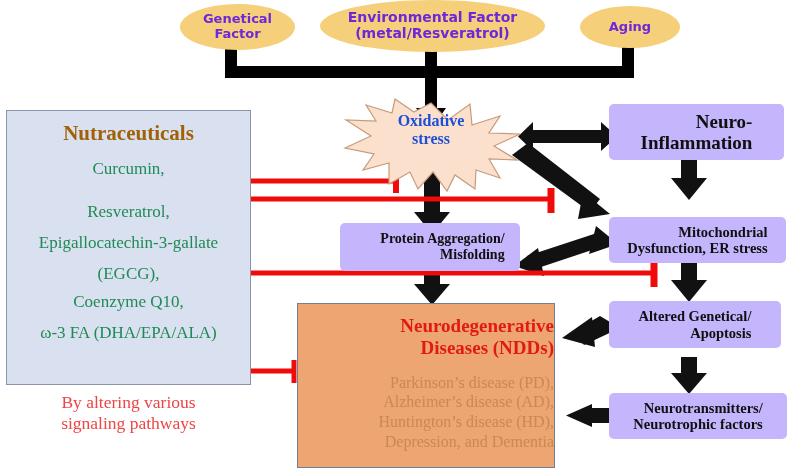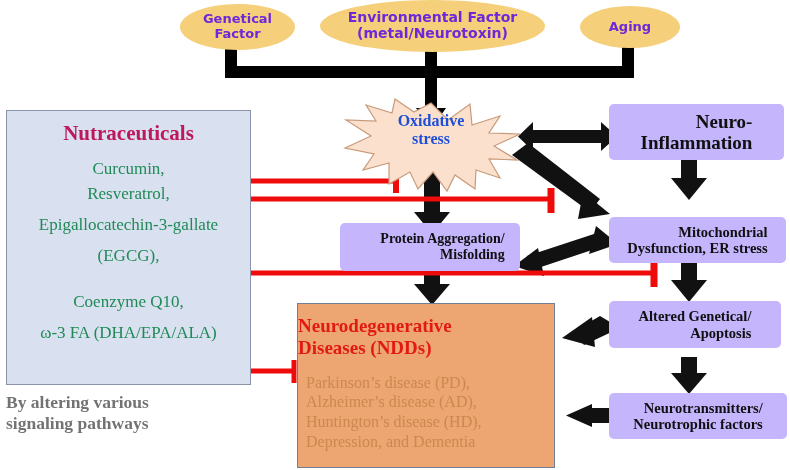--- a/index.html
+++ b/index.html
@@ -46,41 +46,42 @@
   }
   .nutra-box {
     background: #d9e0ef;
     border: 1px solid #8b93a8;
     box-sizing: border-box;
   }
   .ndd-box {
     background: #eda571;
     border: 1px solid #6f7f96;
     box-sizing: border-box;
-    text-align: left;
+    text-align: right;
   }
 
   .nutra-title {
-    color: #be185d;
+    color: #a16207;
     font-weight: bold;
     font-size: 21px;
     text-align: center;
     font-family: "Liberation Serif", serif;
   }
   .nutra-item {
     color: #1f8a56;
     font-size: 17px;
     text-align: center;
     font-family: "Liberation Serif", serif;
     white-space: nowrap;
   }
   .nutra-foot {
-    color: #737373;
-    font-weight: bold;
+    color: #ef4444;
+    font-weight: normal;
     font-size: 17.5px;
+    text-align: center;
     line-height: 1.2;
     font-family: "Liberation Serif", serif;
   }
   .ndd-title {
     color: #e21b12;
     font-weight: bold;
     font-size: 19px;
     line-height: 1.15;
     font-family: "Liberation Serif", serif;
   }
@@ -207,40 +208,40 @@
   <div class="abs ellipse" style="left:180px; top:4px; width:115px; height:46px; font-size:13px;">
     <div>
       <div>Genetical</div>
       <div>Factor</div>
     </div>
   </div>
 
   <div class="abs ellipse" style="left:320px; top:0px; width:225px; height:52px; font-size:14px;">
     <div>
       <div>Environmental Factor</div>
-      <div>(metal/Neurotoxin)</div>
+      <div>(metal/Resveratrol)</div>
     </div>
   </div>
 
   <div class="abs ellipse" style="left:580px; top:6px; width:100px; height:42px; font-size:13px;">
     <div>Aging</div>
   </div>
 
   <div class="abs starburst-label" style="left:371px; top:112px; width:120px;">
     <div>Oxidative</div>
     <div>stress</div>
   </div>
 
   <div class="abs nutra-box" style="left:6px; top:110px; width:245px; height:275px;">
     <div class="nutra-title" style="margin-top:10px;">Nutraceuticals</div>
     <div style="margin-top:13px;">
-      <div class="nutra-item" style="margin-bottom:5px;">Curcumin,</div>
+      <div class="nutra-item" style="margin-bottom:23px;">Curcumin,</div>
       <div class="nutra-item" style="margin-bottom:11px;">Resveratrol,</div>
       <div class="nutra-item" style="margin-bottom:11px;">Epigallocatechin-3-gallate</div>
-      <div class="nutra-item" style="margin-bottom:26px;">(EGCG),</div>
+      <div class="nutra-item" style="margin-bottom:8px;">(EGCG),</div>
       <div class="nutra-item" style="margin-bottom:11px;">Coenzyme Q10,</div>
       <div class="nutra-item" style="margin-bottom:2px;">ω-3 FA (DHA/EPA/ALA)</div>
     </div>
   </div>
 
   <div class="abs nutra-foot" style="left:6px; top:392px; width:245px;">
     <div>By altering various</div>
     <div>signaling pathways</div>
   </div>
 

